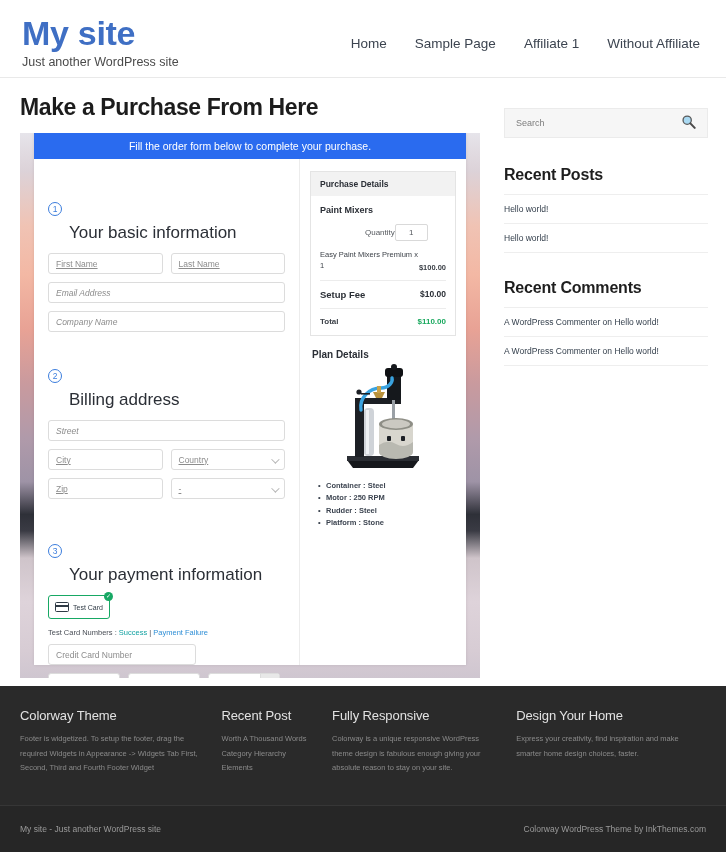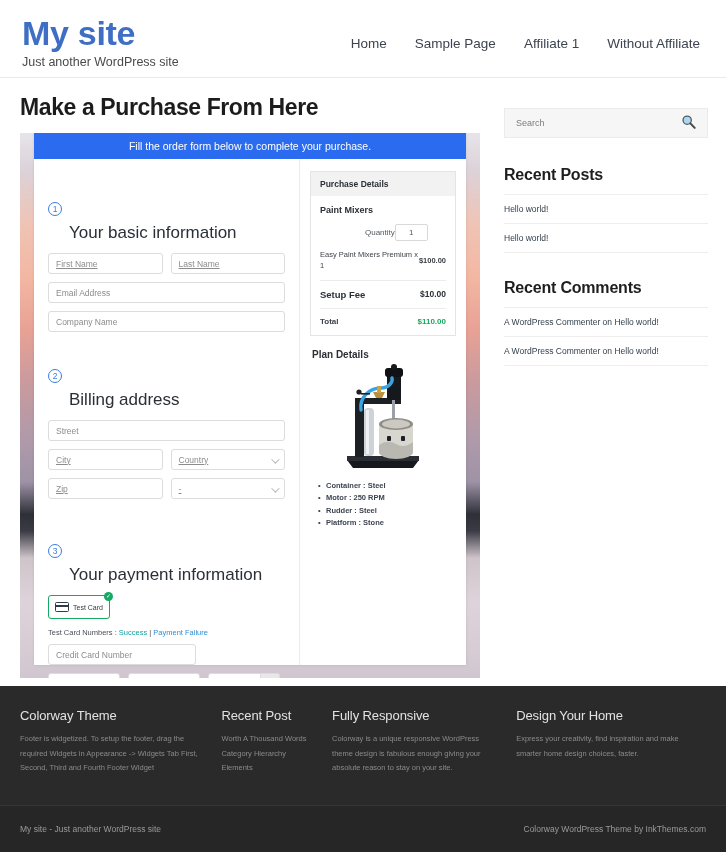--- a/index.html
+++ b/index.html
@@ -137,21 +137,21 @@
     border-radius: 3px;
     font-size: 8.5px;
     color: #8c8c8c;
     display: flex;
     align-items: center;
     padding: 0 7px;
     background: #fff;
     margin-bottom: 8px;
     position: relative;
   }
-  .field.wide { width: 100%; }
+  .field.wide { width: 100%; font-style: italic; }
   .row2 { display: flex; gap: 8px; }
   .row2 .field { flex: 1 1 0; text-decoration: underline; }
   .caret {
     position: absolute; right: 7px; top: 50%;
     margin-top: -2px;
     width: 6px; height: 6px;
     border-right: 1px solid #b6b6b6;
     border-bottom: 1px solid #b6b6b6;
     transform: rotate(45deg) translateY(-2px);
   }
@@ -249,21 +249,21 @@
     margin-left: 45px;
   }
   .pd-qty-label { font-size: 8px; color:#55595e; }
   .qty-input {
     width: 33px; height: 17px;
     border: 1px solid #d9d9d9; border-radius: 2px;
     font-size: 8px; color: #55595e;
     display:flex; align-items:center; justify-content:center;
   }
   .pd-line {
-    display:flex; justify-content:space-between; align-items:center;
+    display:flex; justify-content:space-between; align-items:flex-end;
     font-size: 7.5px; color:#3d4249;
     padding-bottom: 8px; border-bottom: 1px solid #ececec;
     margin-bottom: 8px;
   }
   .pd-line .nm { line-height: 1.45; }
   .pd-line .amt { white-space: nowrap; font-weight: bold; }
   .pd-line.fee { font-size: 9.5px; font-weight: bold; color:#2b2f36; align-items:center; }
   .pd-line.fee .amt { font-size: 8.5px; }
   .pd-line.total { border-bottom: none; padding-bottom:0; margin-bottom:0; font-size:8px; font-weight:bold;}
   .pd-line.total .amt { color: #1aa95f; }

